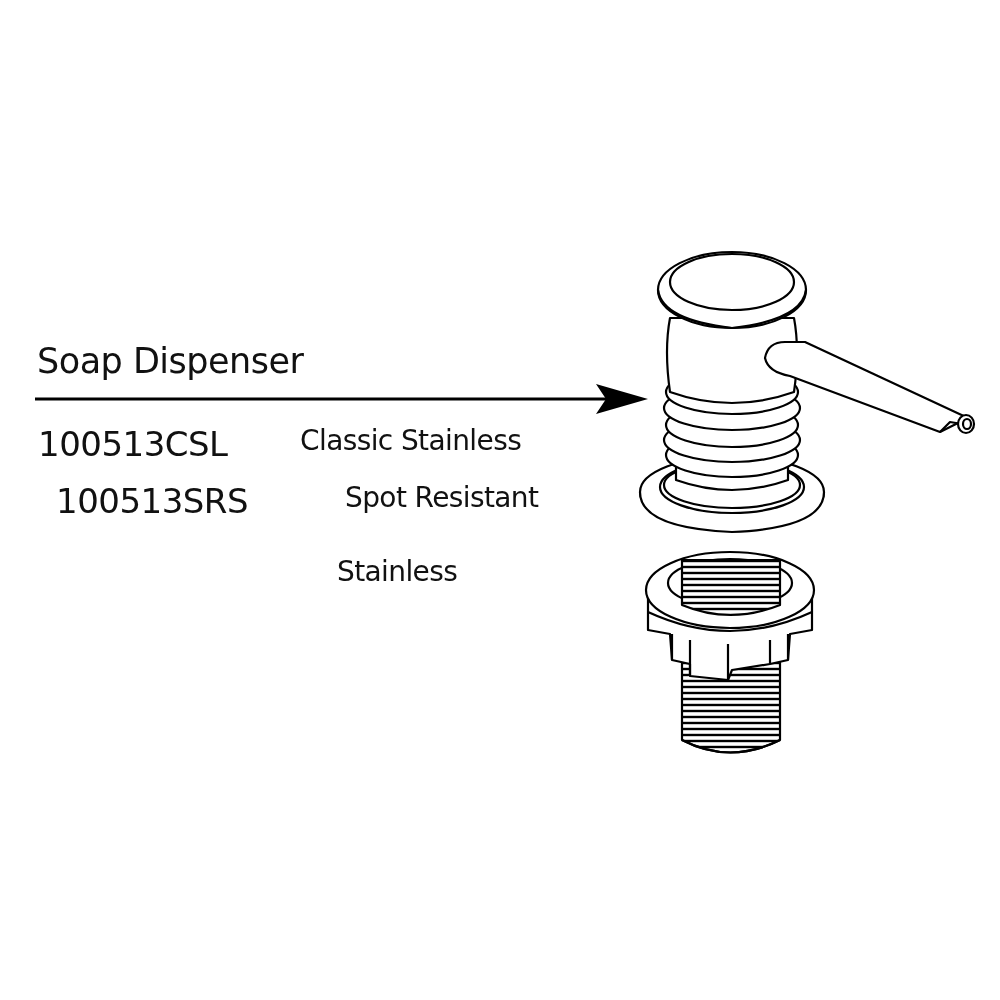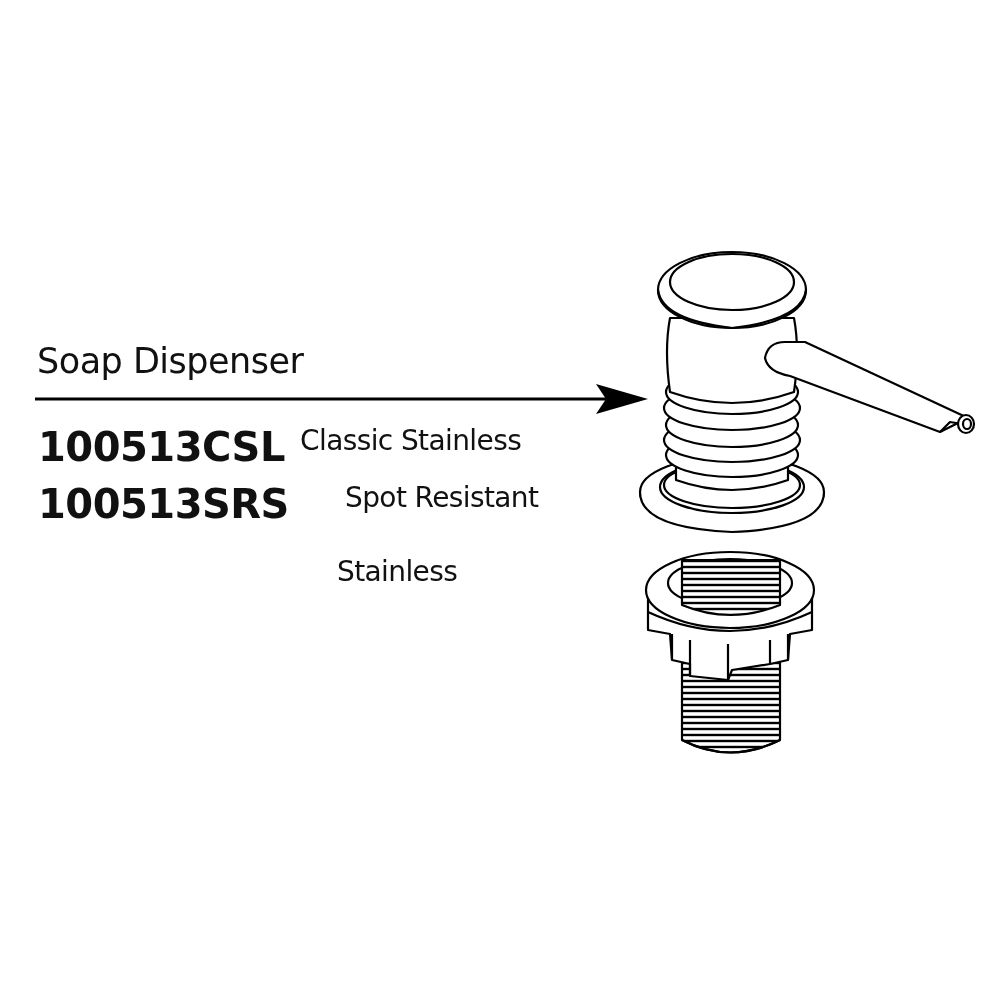--- a/index.html
+++ b/index.html
@@ -1,23 +1,23 @@
 <!DOCTYPE html>
 <html><head>
   <meta charset="utf-8">
   <style>
     html, body { margin: 0; padding: 0; background: #ffffff; }
     body { width: 1000px; height: 1000px; position: relative; overflow: hidden; font-family: "DejaVu Sans", sans-serif; color: #111; }
     .label { position: absolute; white-space: nowrap; line-height: 1; }
     #title { left: 37px; top: 344px; font-size: 35px; letter-spacing: -0.5px; }
-    .sku { font-weight: bold; font-size: 40px; letter-spacing: -0.5px; }
+    .sku { font-weight: normal; font-size: 34px; letter-spacing: -0.5px; }
     .desc { font-size: 28px; letter-spacing: -0.6px; }
     #sku1 { left: 38px; top: 427px; }
     #desc1 { left: 300px; top: 427px; }
-    #sku2 { left: 38px; top: 484px; }
+    #sku2 { left: 56px; top: 484px; }
     #desc2a { left: 345px; top: 484px; }
     #desc2b { left: 337px; top: 558px; }
     svg { position: absolute; left: 0; top: 0; }
   </style>
 </head>
 <body>
 
 <div class="label" id="title">Soap Dispenser</div>
 <div class="label sku" id="sku1">100513CSL</div>
 <div class="label desc" id="desc1">Classic Stainless</div>

